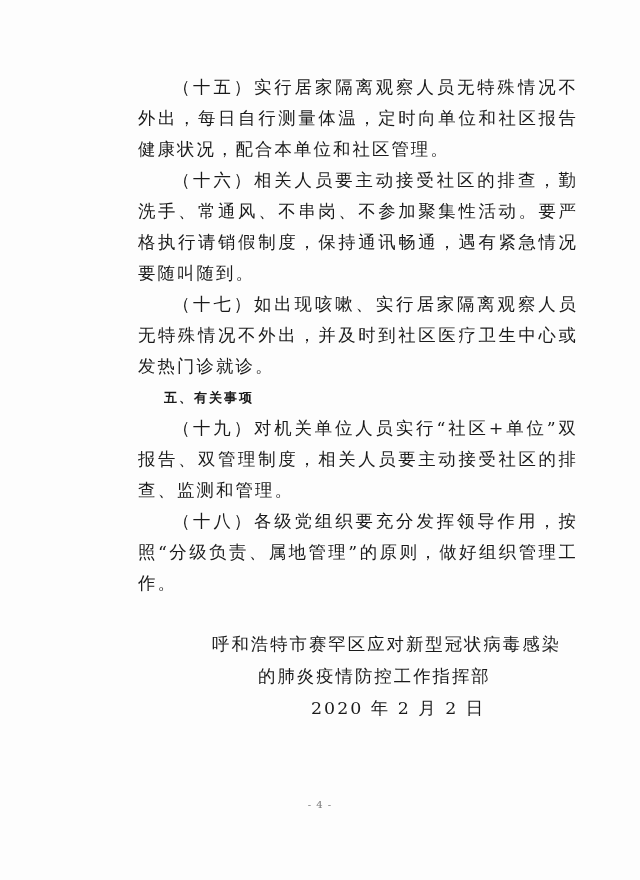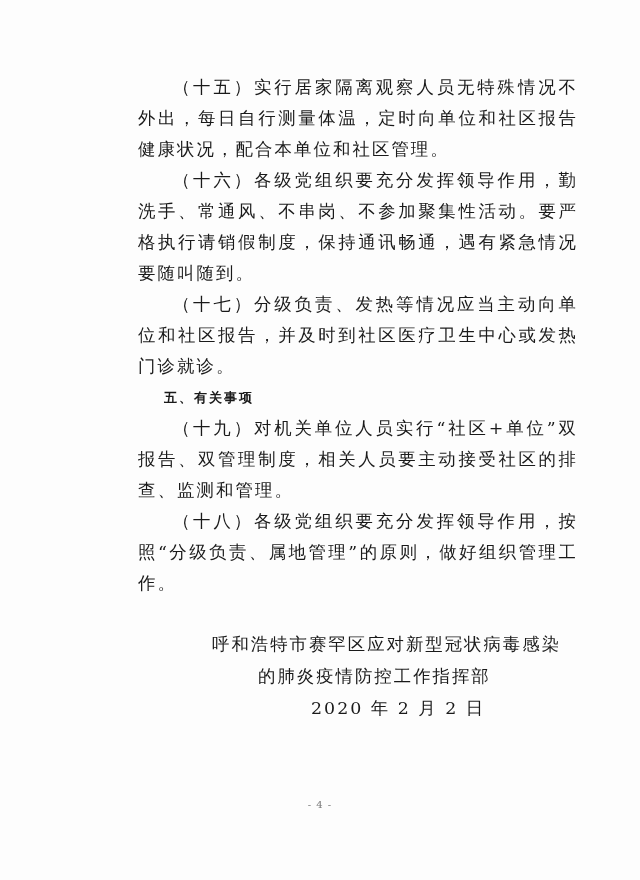--- a/index.html
+++ b/index.html
@@ -74,22 +74,22 @@
       color: #777;
       letter-spacing: 1px;
     }
   </style>
 </head>
 <body>
 
 <div class="page">
   <div class="body-text">
     <p class="para">（十五）实行居家隔离观察人员无特殊情况不外出，每日自行测量体温，定时向单位和社区报告健康状况，配合本单位和社区管理。</p>
-    <p class="para">（十六）各级党组织要充分发挥领导作用，勤洗手、常通风、不串岗、不参加聚集性活动。要严格执行请销假制度，保持通讯畅通，遇有紧急情况要随叫随到。</p>
-    <p class="para">（十七）分级负责、发热等情况应当主动向单位和社区报告，并及时到社区医疗卫生中心或发热门诊就诊。</p>
+    <p class="para">（十六）相关人员要主动接受社区的排查，勤洗手、常通风、不串岗、不参加聚集性活动。要严格执行请销假制度，保持通讯畅通，遇有紧急情况要随叫随到。</p>
+    <p class="para">（十七）如出现咳嗽、实行居家隔离观察人员无特殊情况不外出，并及时到社区医疗卫生中心或发热门诊就诊。</p>
     <p class="heading">五、有关事项</p>
     <p class="para">（十九）对机关单位人员实行“社区+单位”双报告、双管理制度，相关人员要主动接受社区的排查、监测和管理。</p>
     <p class="para">（十八）各级党组织要充分发挥领导作用，按照“分级负责、属地管理”的原则，做好组织管理工作。</p>
   </div>
 
   <div class="signature">
     <div class="sig-line sig-org1">呼和浩特市赛罕区应对新型冠状病毒感染</div>
     <div class="sig-line sig-org2">的肺炎疫情防控工作指挥部</div>
     <div class="sig-line sig-date">2020 年 2 月 2 日</div>
   </div>

